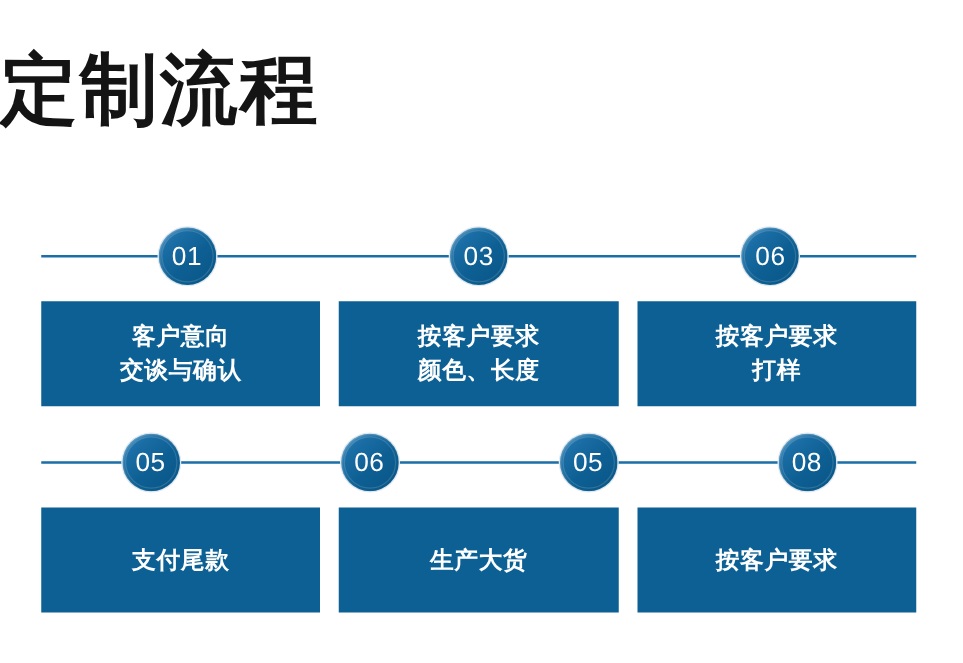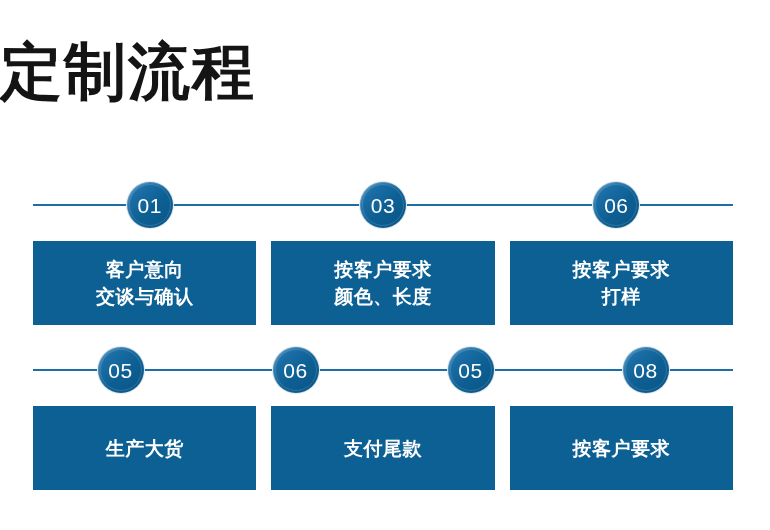--- a/index.html
+++ b/index.html
@@ -198,24 +198,24 @@
       </div>
       <div class="circle-cell">
         <div class="step-circle">
           <span class="step-num">08</span>
         </div>
       </div>
     </div>
 
     <div class="boxes">
       <div class="step-box">
+        <span class="step-label">支付尾款</span>
+      </div>
+      <div class="step-box">
         <span class="step-label">生产大货</span>
       </div>
       <div class="step-box">
-        <span class="step-label">支付尾款</span>
-      </div>
-      <div class="step-box">
         <span class="step-label">按客户要求</span>
       </div>
     </div>
   </div>
 
 </div>
 
 </body></html>

